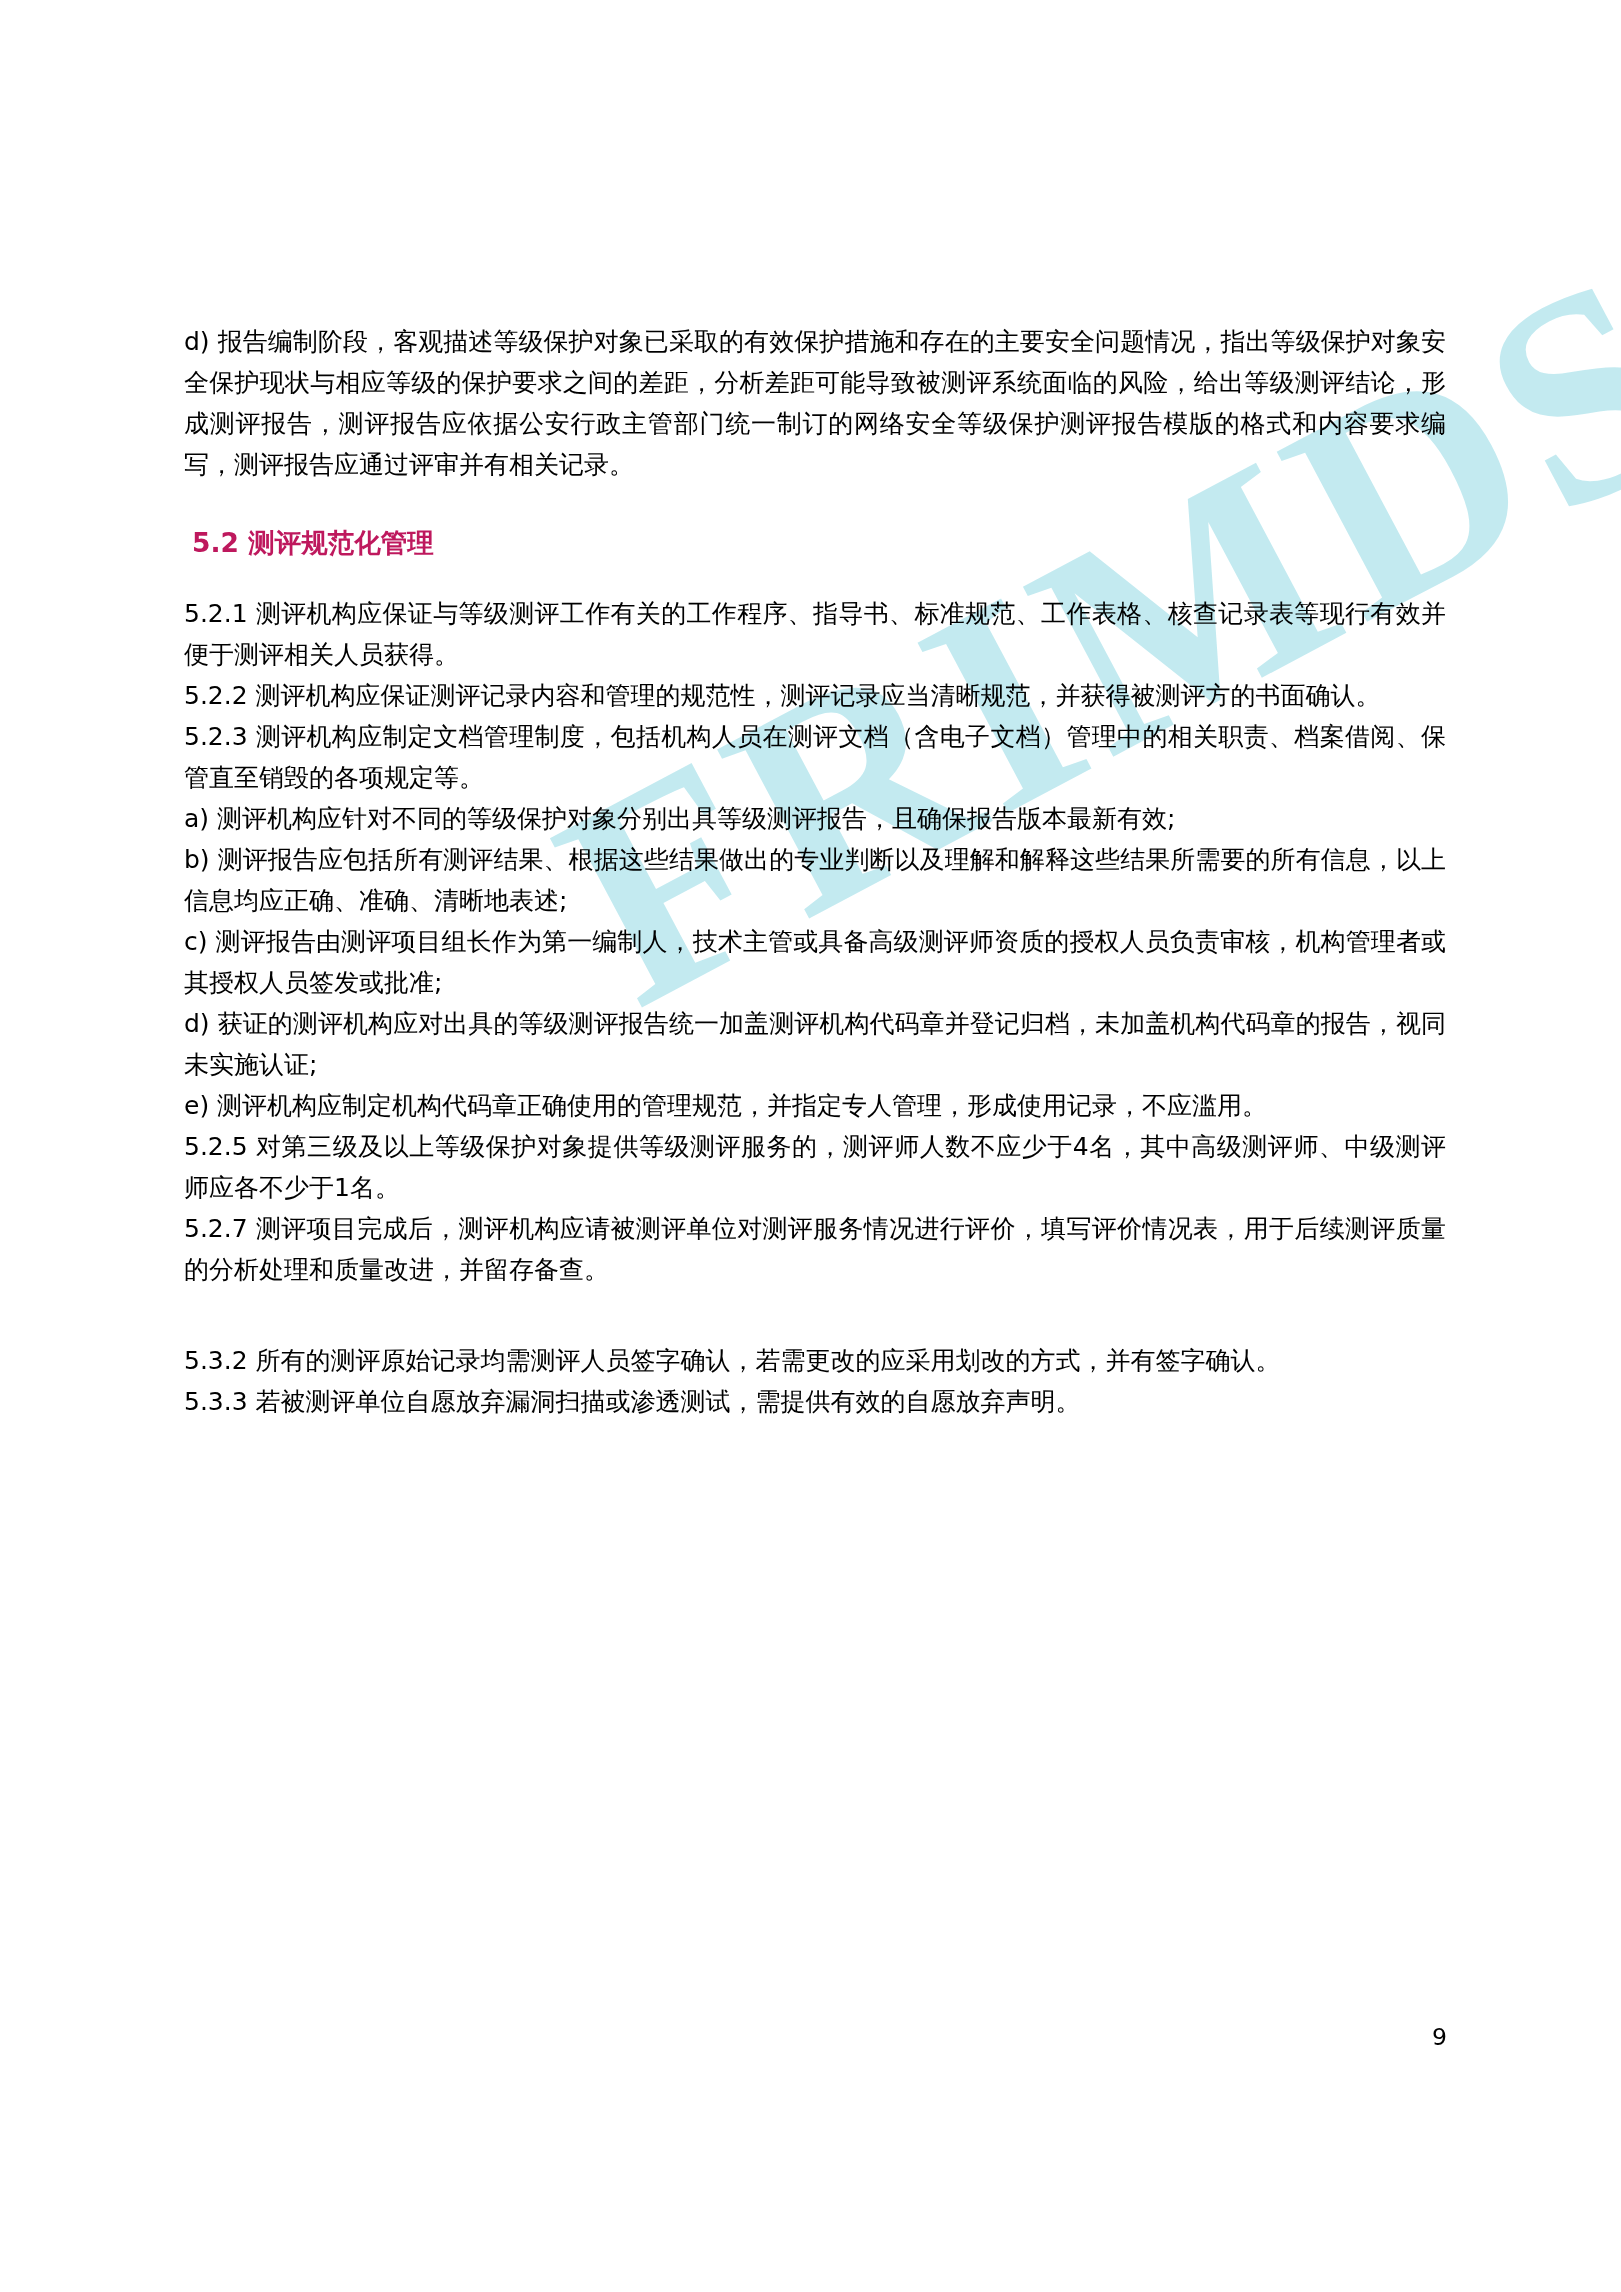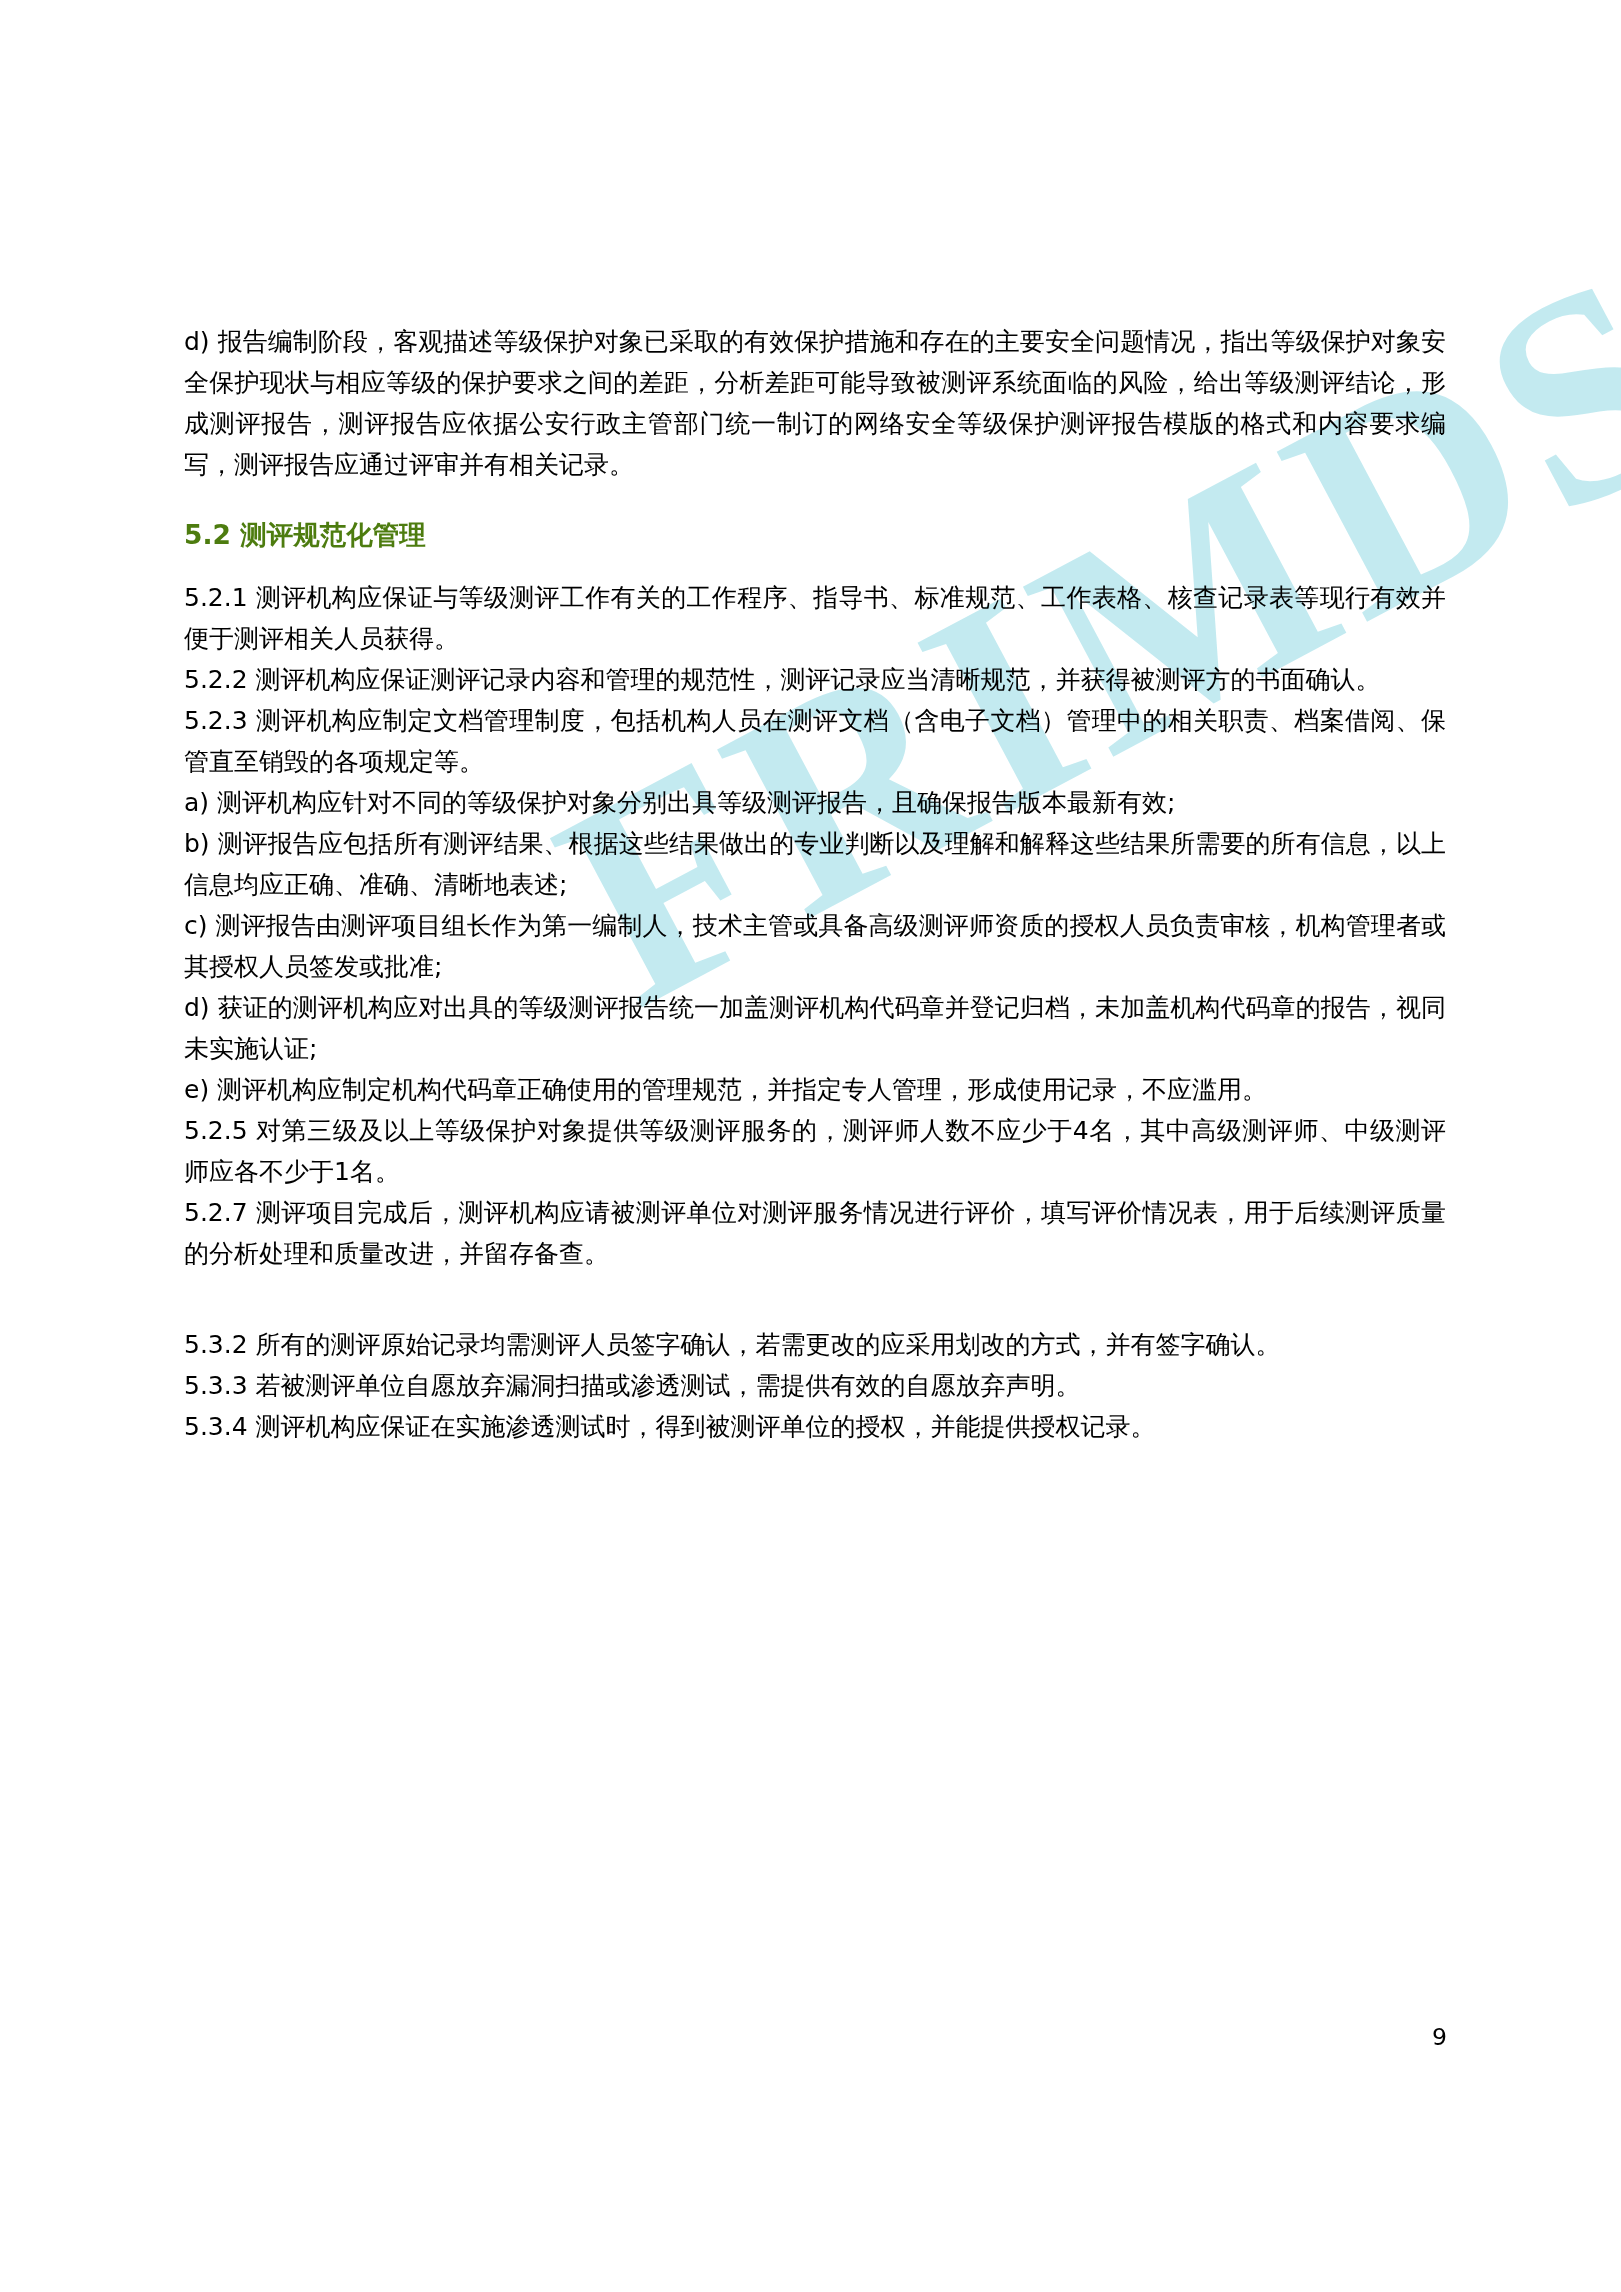--- a/index.html
+++ b/index.html
@@ -43,25 +43,25 @@
     font-size: 25px;
     line-height: 41px;
     color: #000000;
     text-align: justify;
     text-justify: inter-ideograph;
   }
   .para-block {
     margin-bottom: 0;
   }
   h2 {
-    margin: 0;
+    margin: 8px;
     font-size: 26.5px;
     line-height: 41px;
     font-weight: 700;
-    color: #4d7c0f;
+    color: #be185d;
   }
   .gap-before-heading { height: 29px; }
   .gap-after-heading { height: 21.6px; }
   .page-number {
     position: absolute;
     right: 174px;
     top: 2023px;
     font-size: 23.5px;
     color: #000000;
     z-index: 2;
@@ -91,20 +91,19 @@
     <p class="para-block">d) 获证的测评机构应对出具的等级测评报告统一加盖测评机构代码章并登记归档，未加盖机构代码章的报告，视同未实施认证;</p>
     <p class="para-block">e) 测评机构应制定机构代码章正确使用的管理规范，并指定专人管理，形成使用记录，不应滥用。</p>
     <p class="para-block">5.2.5 对第三级及以上等级保护对象提供等级测评服务的，测评师人数不应少于4名，其中高级测评师、中级测评师应各不少于1名。</p>
     <p class="para-block">5.2.7 测评项目完成后，测评机构应请被测评单位对测评服务情况进行评价，填写评价情况表，用于后续测评质量的分析处理和质量改进，并留存备查。</p>
 
     <div class="gap-before-heading"></div>
     <div class="gap-after-heading"></div>
 
     <p class="para-block">5.3.2 所有的测评原始记录均需测评人员签字确认，若需更改的应采用划改的方式，并有签字确认。</p>
     <p class="para-block">5.3.3 若被测评单位自愿放弃漏洞扫描或渗透测试，需提供有效的自愿放弃声明。</p>
-    <p class="para-block">5.3.4 测评机构应保证在实施渗透测试时，得到被测评单位的授权，并能提供授权记录。</p>
 
   </div>
 
   <div class="page-number">9</div>
 
 </div>
 
 
 </body></html>

